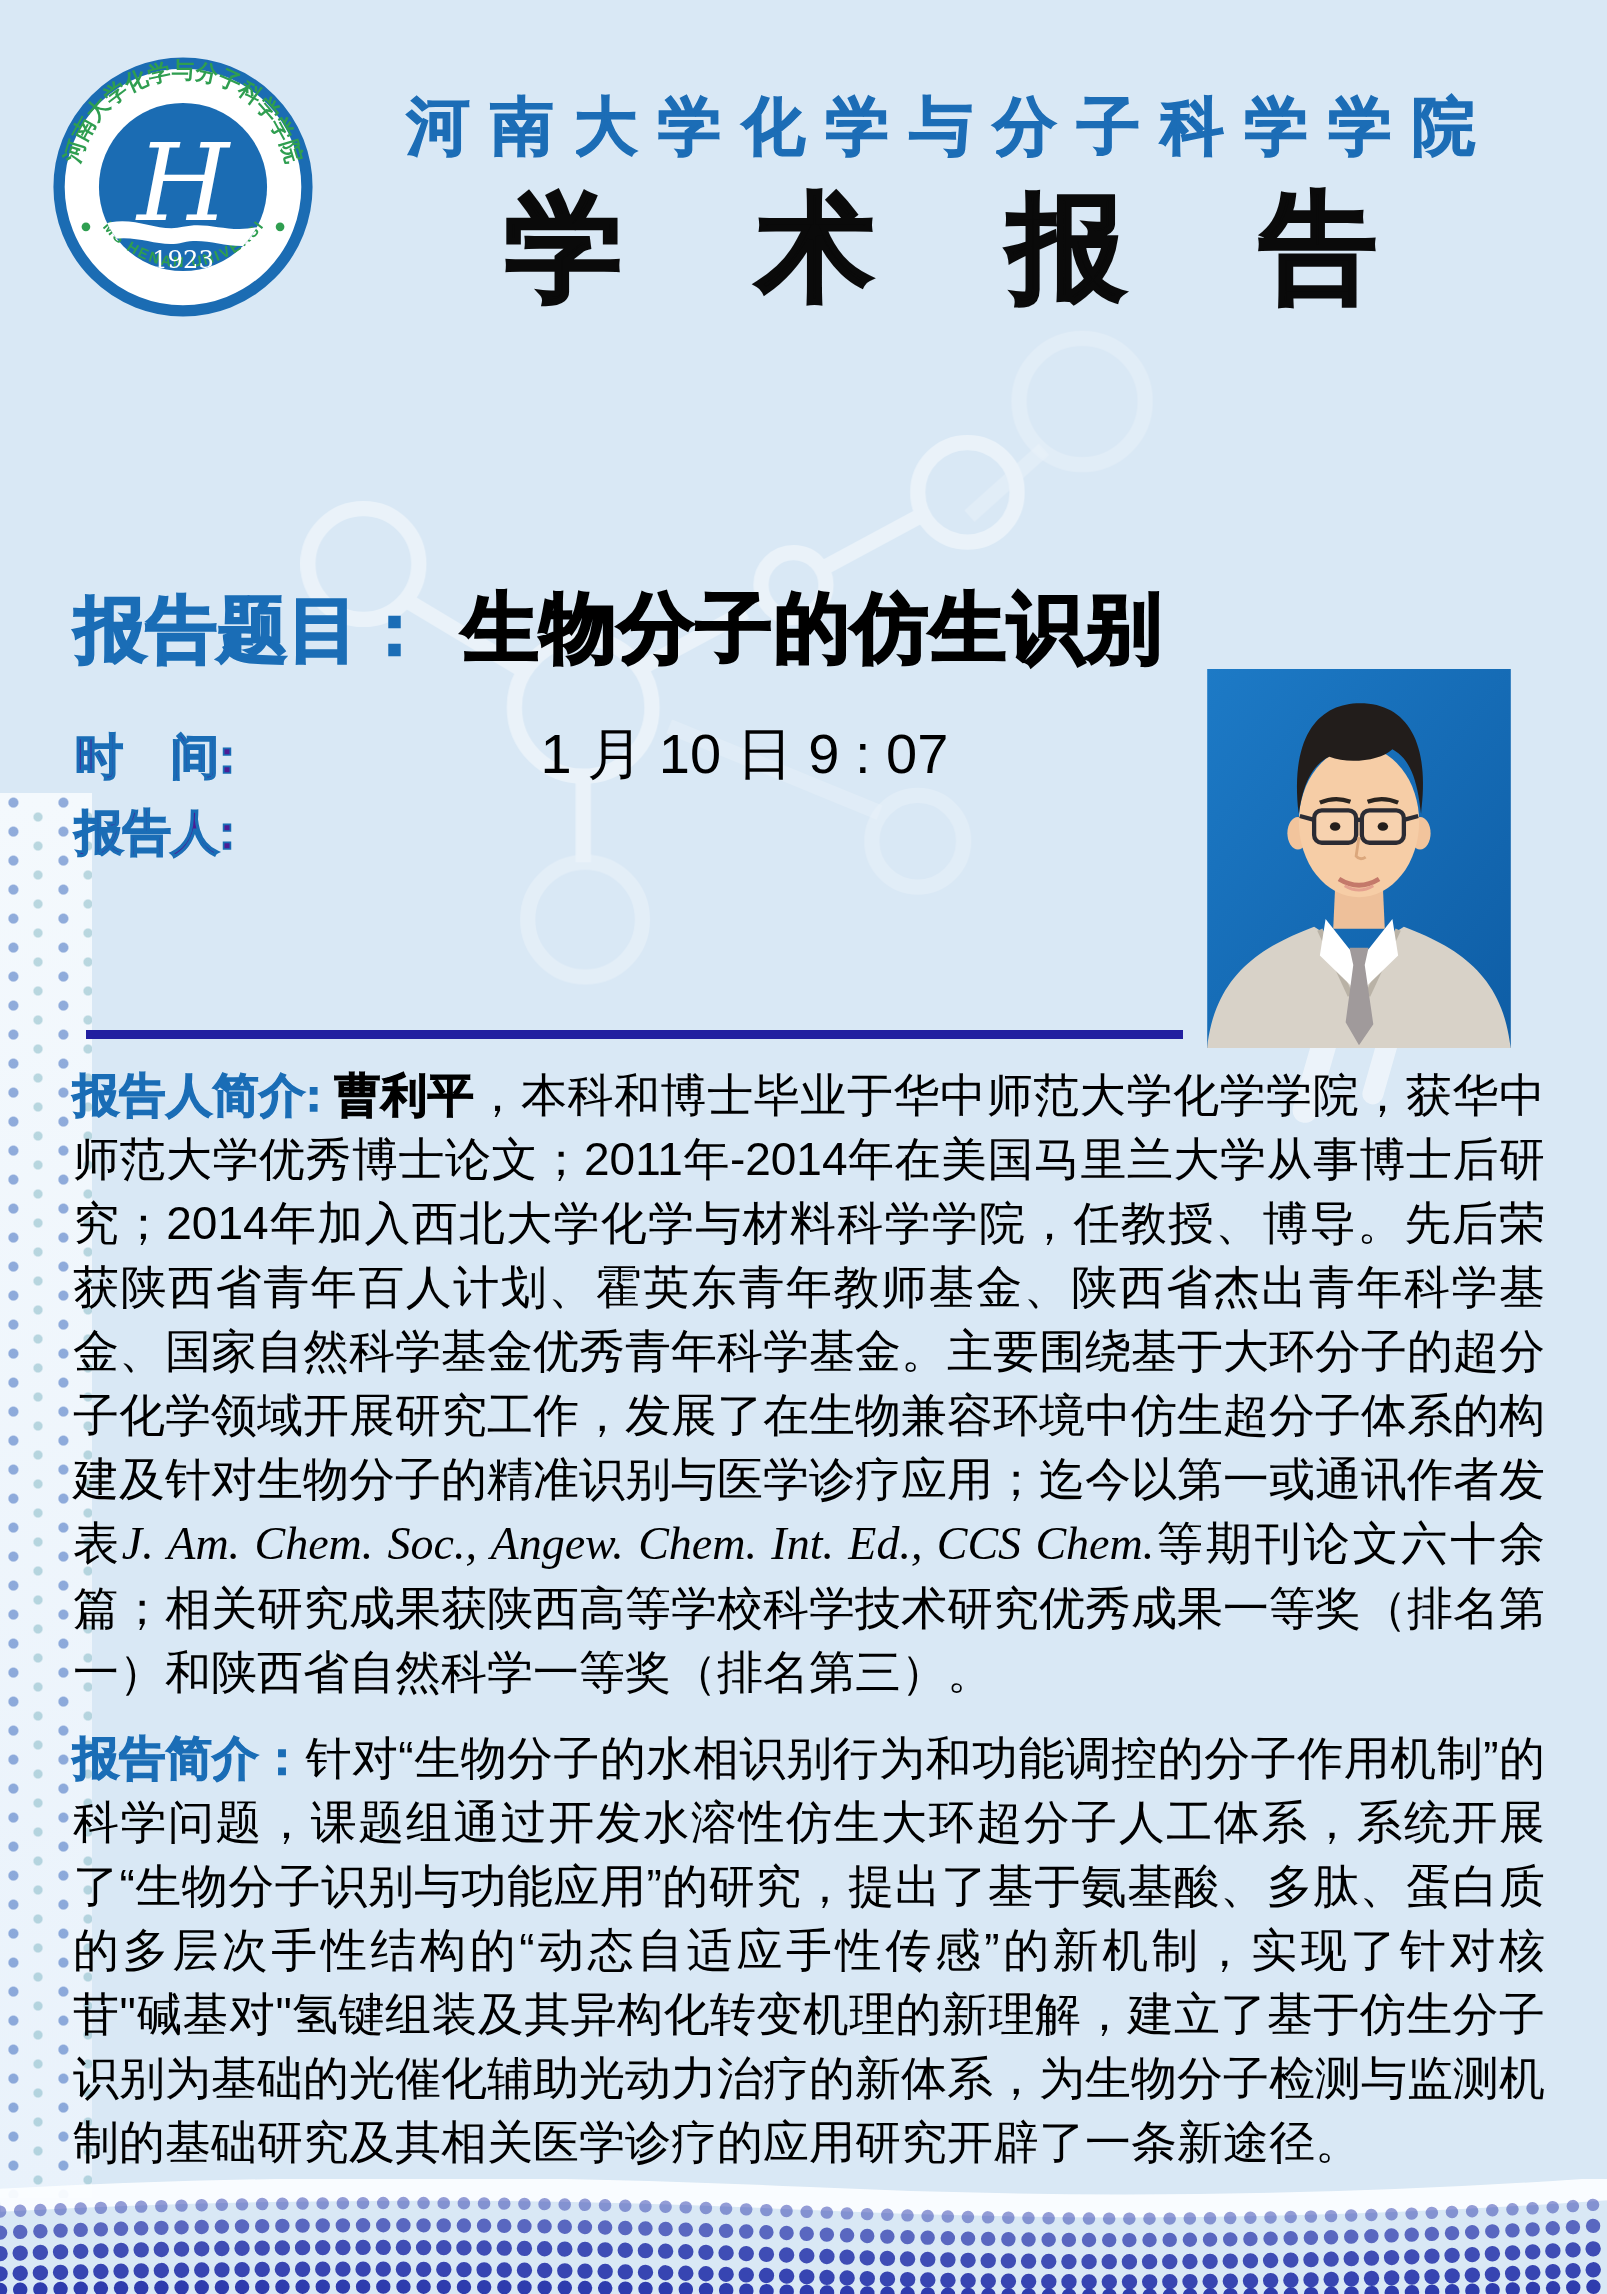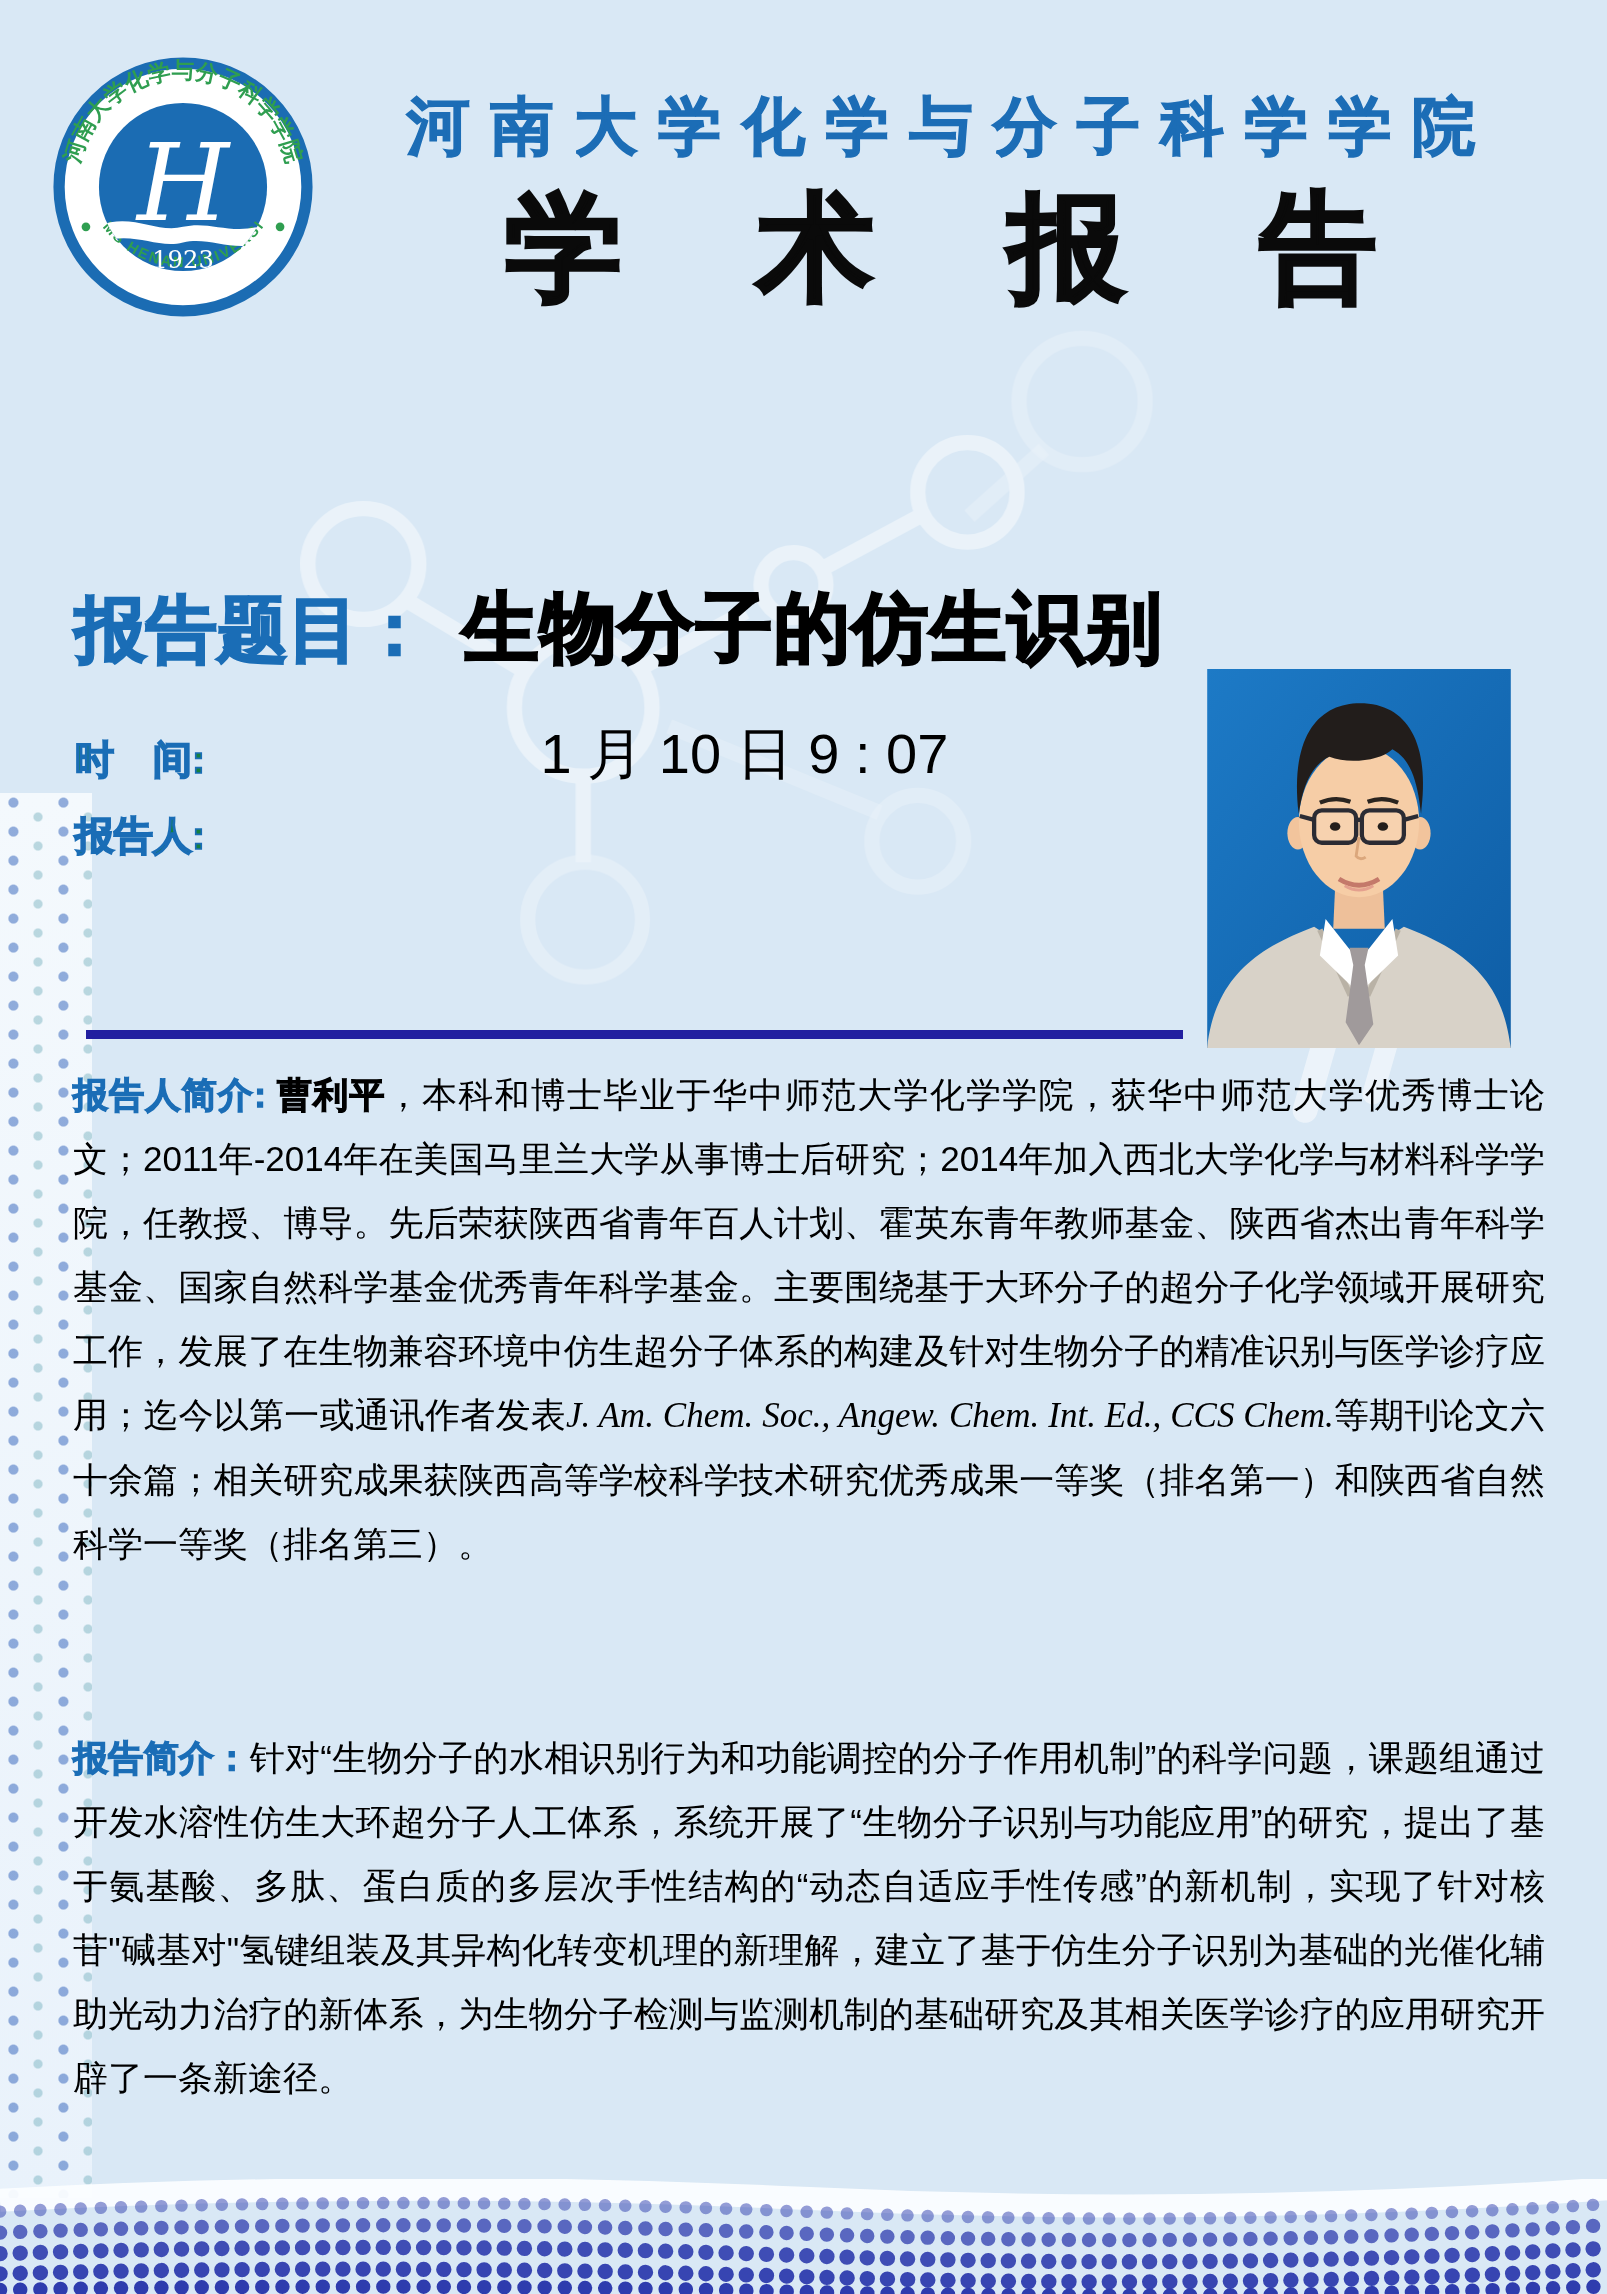--- a/index.html
+++ b/index.html
@@ -41,35 +41,35 @@
 
   
   .topic{position:absolute;left:75px;top:541px;z-index:3;display:flex;align-items:baseline;white-space:nowrap;}
   .topic-label{font-size:71px;font-weight:900;color:#1a6db6;-webkit-text-stroke:2.3px #1a6db6;}
   .topic-value{font-size:76px;font-weight:900;color:#000;margin-left:32.5px;-webkit-text-stroke:2.7px #000;letter-spacing:1.9px;margin-top:37px;}
 
   
   .info{position:absolute;left:75px;top:717px;width:1133px;z-index:3;}
   .info-row{display:flex;align-items:baseline;height:84px;}
   .info-label{
-    width:206px;flex:0 0 206px;font-size:39px;font-weight:900;color:#15803d;
-    -webkit-text-stroke:1.7px #1a6db6;white-space:nowrap;margin-top:8px;
+    width:206px;flex:0 0 206px;font-size:48px;font-weight:900;color:#4c1d95;
+    -webkit-text-stroke:1.7px #1a6db6;white-space:nowrap;
   }
   .info-value{flex:1;text-align:center;font-size:56px;color:#000;white-space:nowrap;}
 
   
   .photo{position:absolute;left:1207px;top:669px;width:304px;height:379px;z-index:3;}
 
   
   .divider{position:absolute;left:86px;top:1030px;width:1097px;height:8.6px;background:#221fa0;z-index:3;}
 
   
   .bio,.abstract{
     position:absolute;left:73px;width:1472px;z-index:3;
-    font-size:35px;line-height:64px;color:#000;text-align:justify;margin:0;
+    font-size:46px;line-height:64px;color:#000;text-align:justify;margin:0;
   }
   .bio{top:1063px;}
   .abstract{top:1726px;}
   .seg-label{color:#1a6db6;font-weight:bold;-webkit-text-stroke:1.3px #1a6db6;}
   .seg-bold{font-weight:bold;-webkit-text-stroke:1.1px #000;}
   .seg-italic{font-style:italic;font-family:"Liberation Serif", serif;}
   .seg-normal{}
 </style>
 </head>
 <body>

